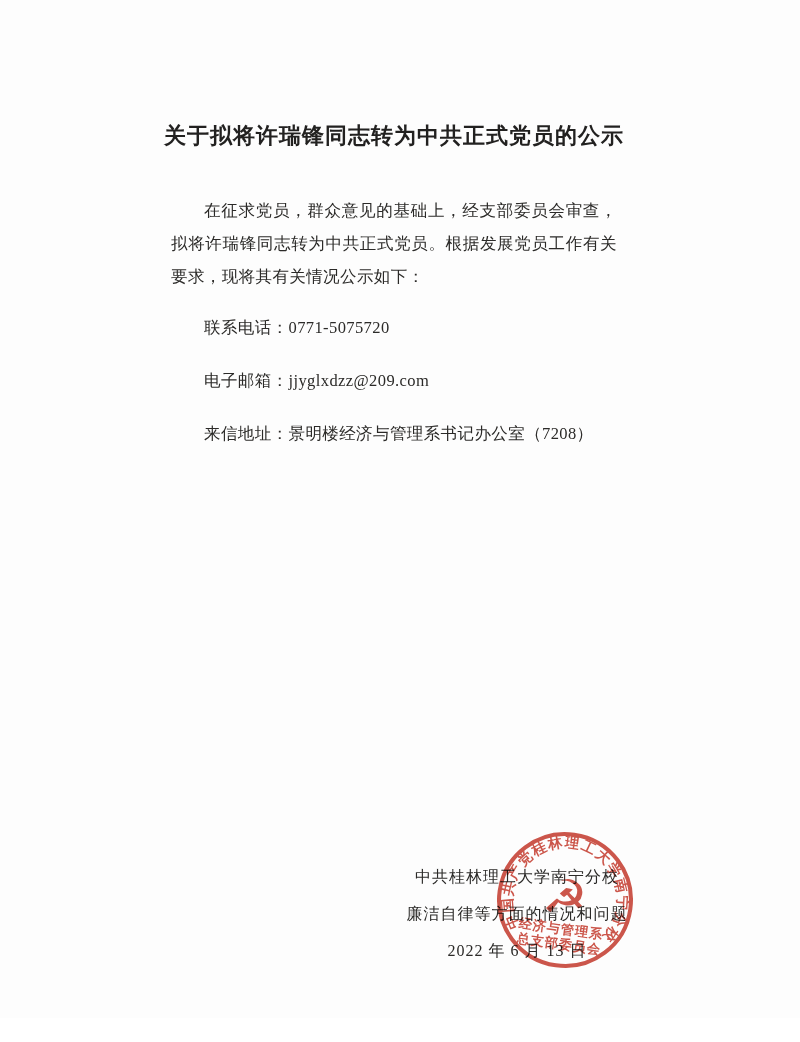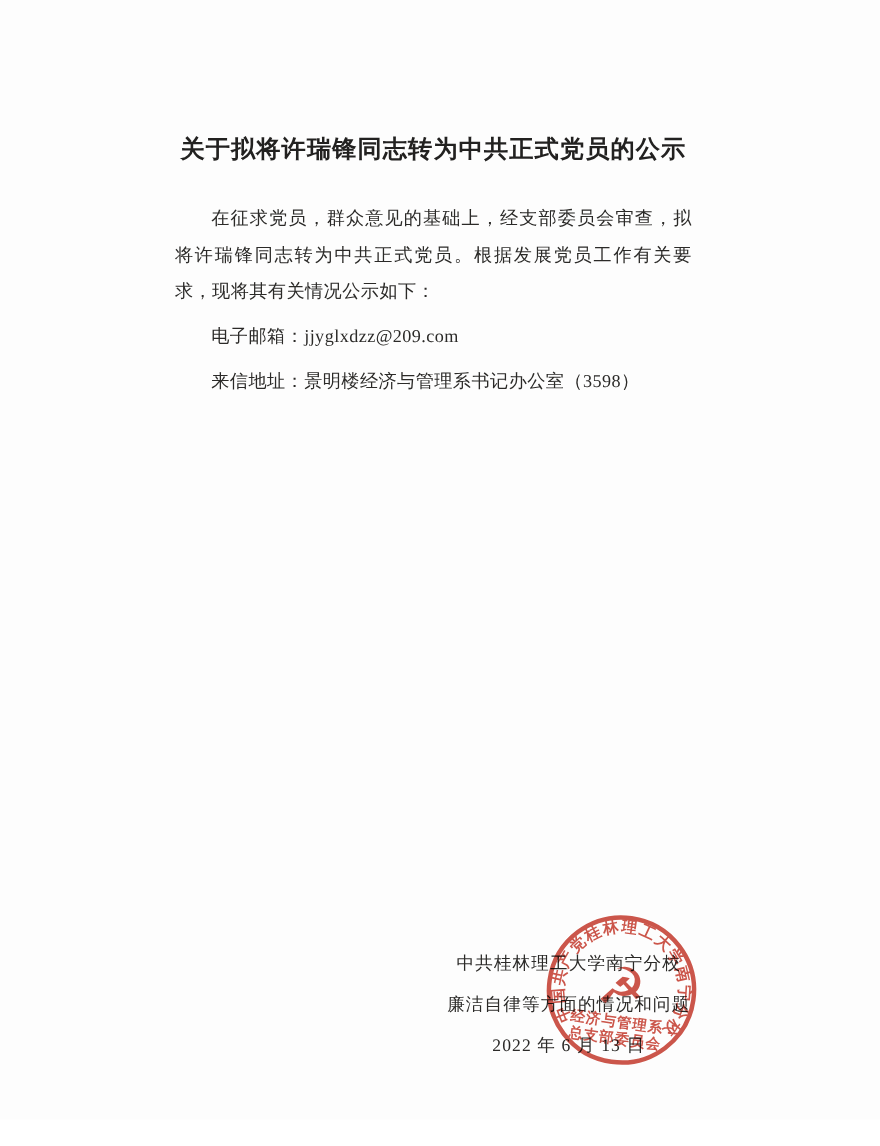--- a/index.html
+++ b/index.html
@@ -30,21 +30,21 @@
     position: absolute;
     top: 178px;
     left: 155px;
     width: 478px;
     font-size: 16.5px;
     line-height: 33px;
     text-align: justify;
     letter-spacing: 0.4px;
   }
   .body-text p {
-    margin: 4px;
+    margin: 16px;
     text-indent: 2em;
   }
   .contact-block { margin-top: 6px; }
   .contact-block p {
     text-indent: 2em;
     line-height: 37px;
     text-align: left;
   }
   .sig-block {
     position: absolute;
@@ -90,22 +90,23 @@
 </head>
 <body>
 
 <div class="page">
 
   <h1 class="title">关于拟将许瑞锋同志转为中共正式党员的公示</h1>
 
   <div class="body-text">
     <p>在征求党员，群众意见的基础上，经支部委员会审查，拟将许瑞锋同志转为中共正式党员。根据发展党员工作有关要求，现将其有关情况公示如下：</p>
     <div class="contact-block">
+      <p>联系电话：0771-5075720</p>
       <p>电子邮箱：jjyglxdzz@209.com</p>
-      <p>来信地址：景明楼经济与管理系书记办公室（3598）</p>
+      <p>来信地址：景明楼经济与管理系书记办公室（7208）</p>
     </div>
   </div>
 
   <div class="sig-block">
     <div>中共桂林理工大学南宁分校</div>
     <div>廉洁自律等方面的情况和问题</div>
     <div>2022 年 6 月 13 日</div>
   </div>
 
   <svg class="seal" viewBox="0 0 140 140" xmlns="http://www.w3.org/2000/svg">

